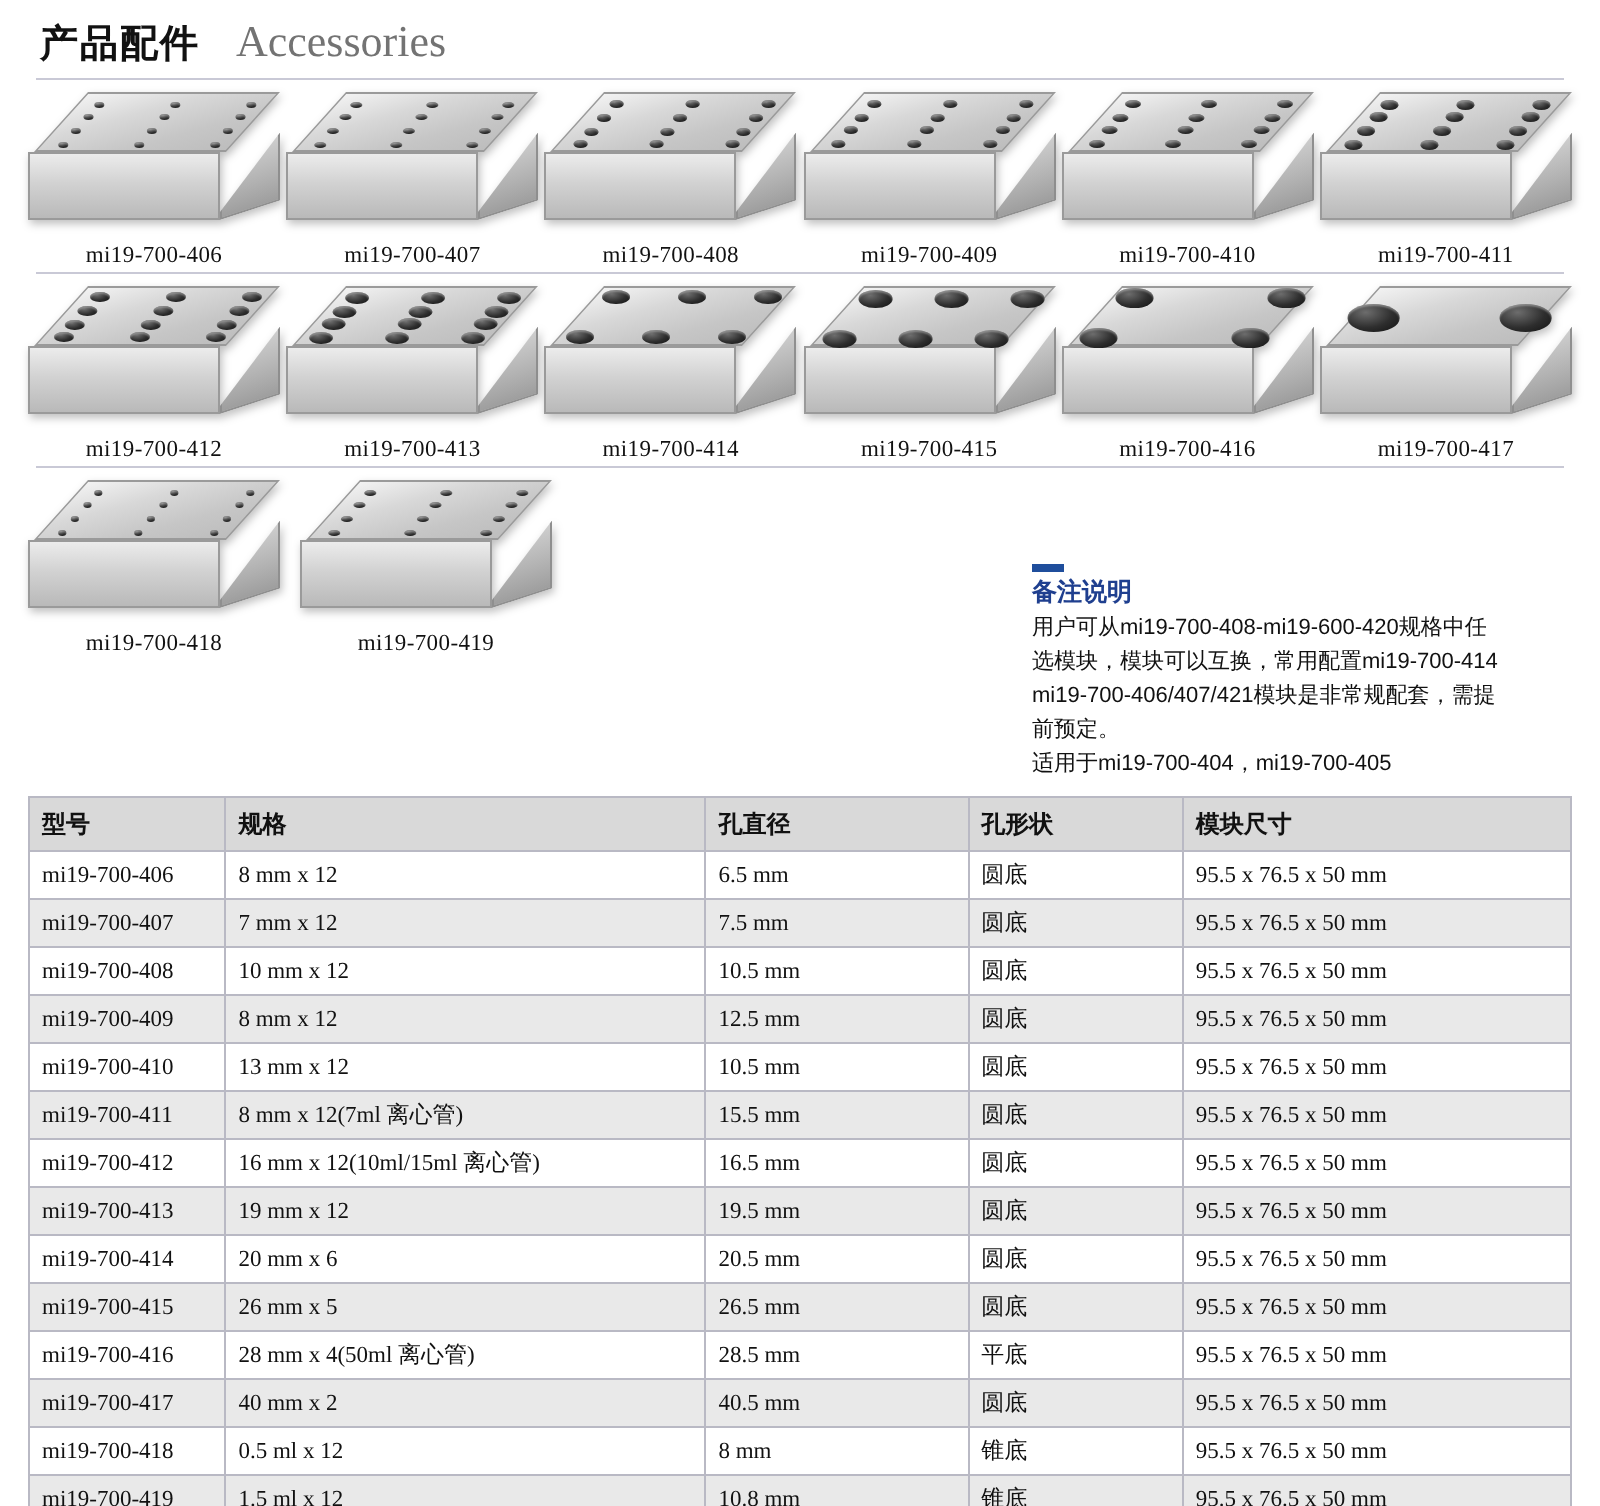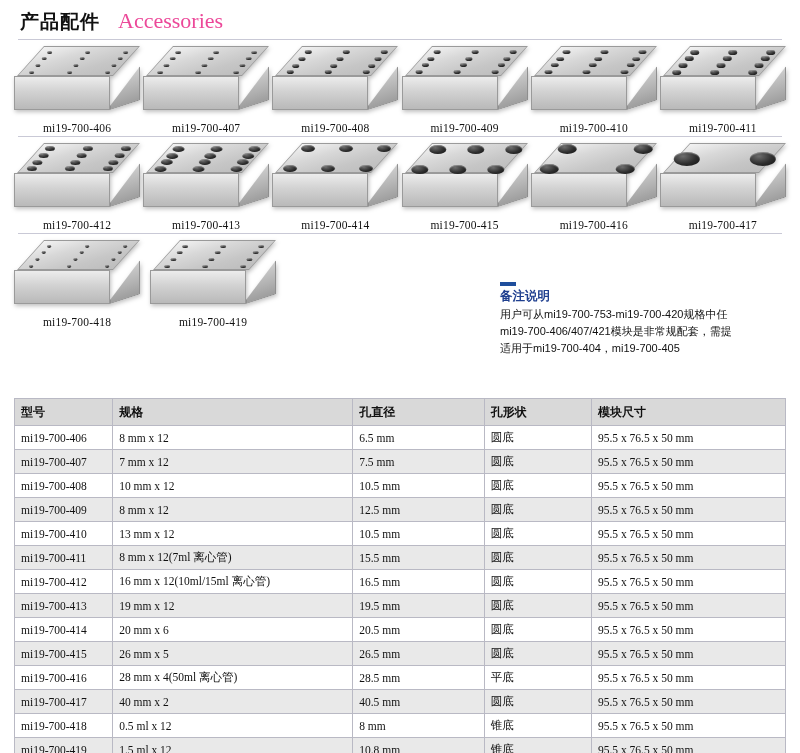--- a/index.html
+++ b/index.html
@@ -32,21 +32,21 @@
   }
   .header .cn {
     font-size: 19px;
     font-weight: bold;
     letter-spacing: 1px;
     color: #111;
   }
   .header .en {
     font-family: "Liberation Serif", serif;
     font-size: 22px;
-    color: #ec4899;
+    color: #737373;
   }
   
   .rowsep {
     border-top: 1px solid #c9c9d6;
     margin: 0 4px;
   }
   .prow {
     display: flex;
     align-items: flex-end;
     padding: 6px 0 2px 0;
@@ -94,21 +94,21 @@
   }
   .hole {
     position: absolute;
     background: radial-gradient(ellipse at 35% 30%, #6d6d6d 0%, #2e2e2e 55%, #111 100%);
     border-radius: 50%;
     box-shadow: inset 0 1px 1px rgba(255,255,255,.35);
   }
   
   .notes {
     position: absolute;
-    right: 32px;
+    right: 16px;
     top: 282px;
     width: 268px;
     font-size: 11px;
     line-height: 15px;
     color: #111;
   }
   .notes .nbar {
     width: 16px;
     height: 4px;
     background: #1f4e9c;
@@ -473,22 +473,24 @@
           </div>
         </div>
         <div class="pcap">mi19-700-419</div>
       </div>
     </div>
 
   <div class="notes">
     <div class="nbar"></div>
     <div class="ntitle">备注说明</div>
     <div id="notes-body">
-        <p>用户可从mi19-700-753-mi19-700-420规格中任</p>
+        <p>用户可从mi19-700-408-mi19-600-420规格中任</p>
+        <p>选模块，模块可以互换，常用配置mi19-700-414</p>
         <p>mi19-700-406/407/421模块是非常规配套，需提</p>
+        <p>前预定。</p>
         <p>适用于mi19-700-404，mi19-700-405</p>
       </div>
   </div>
 
   <div class="tablewrap">
     <table>
       <thead>
         <tr>
           <th class="c-model">型号</th>
           <th class="c-spec">规格</th>

